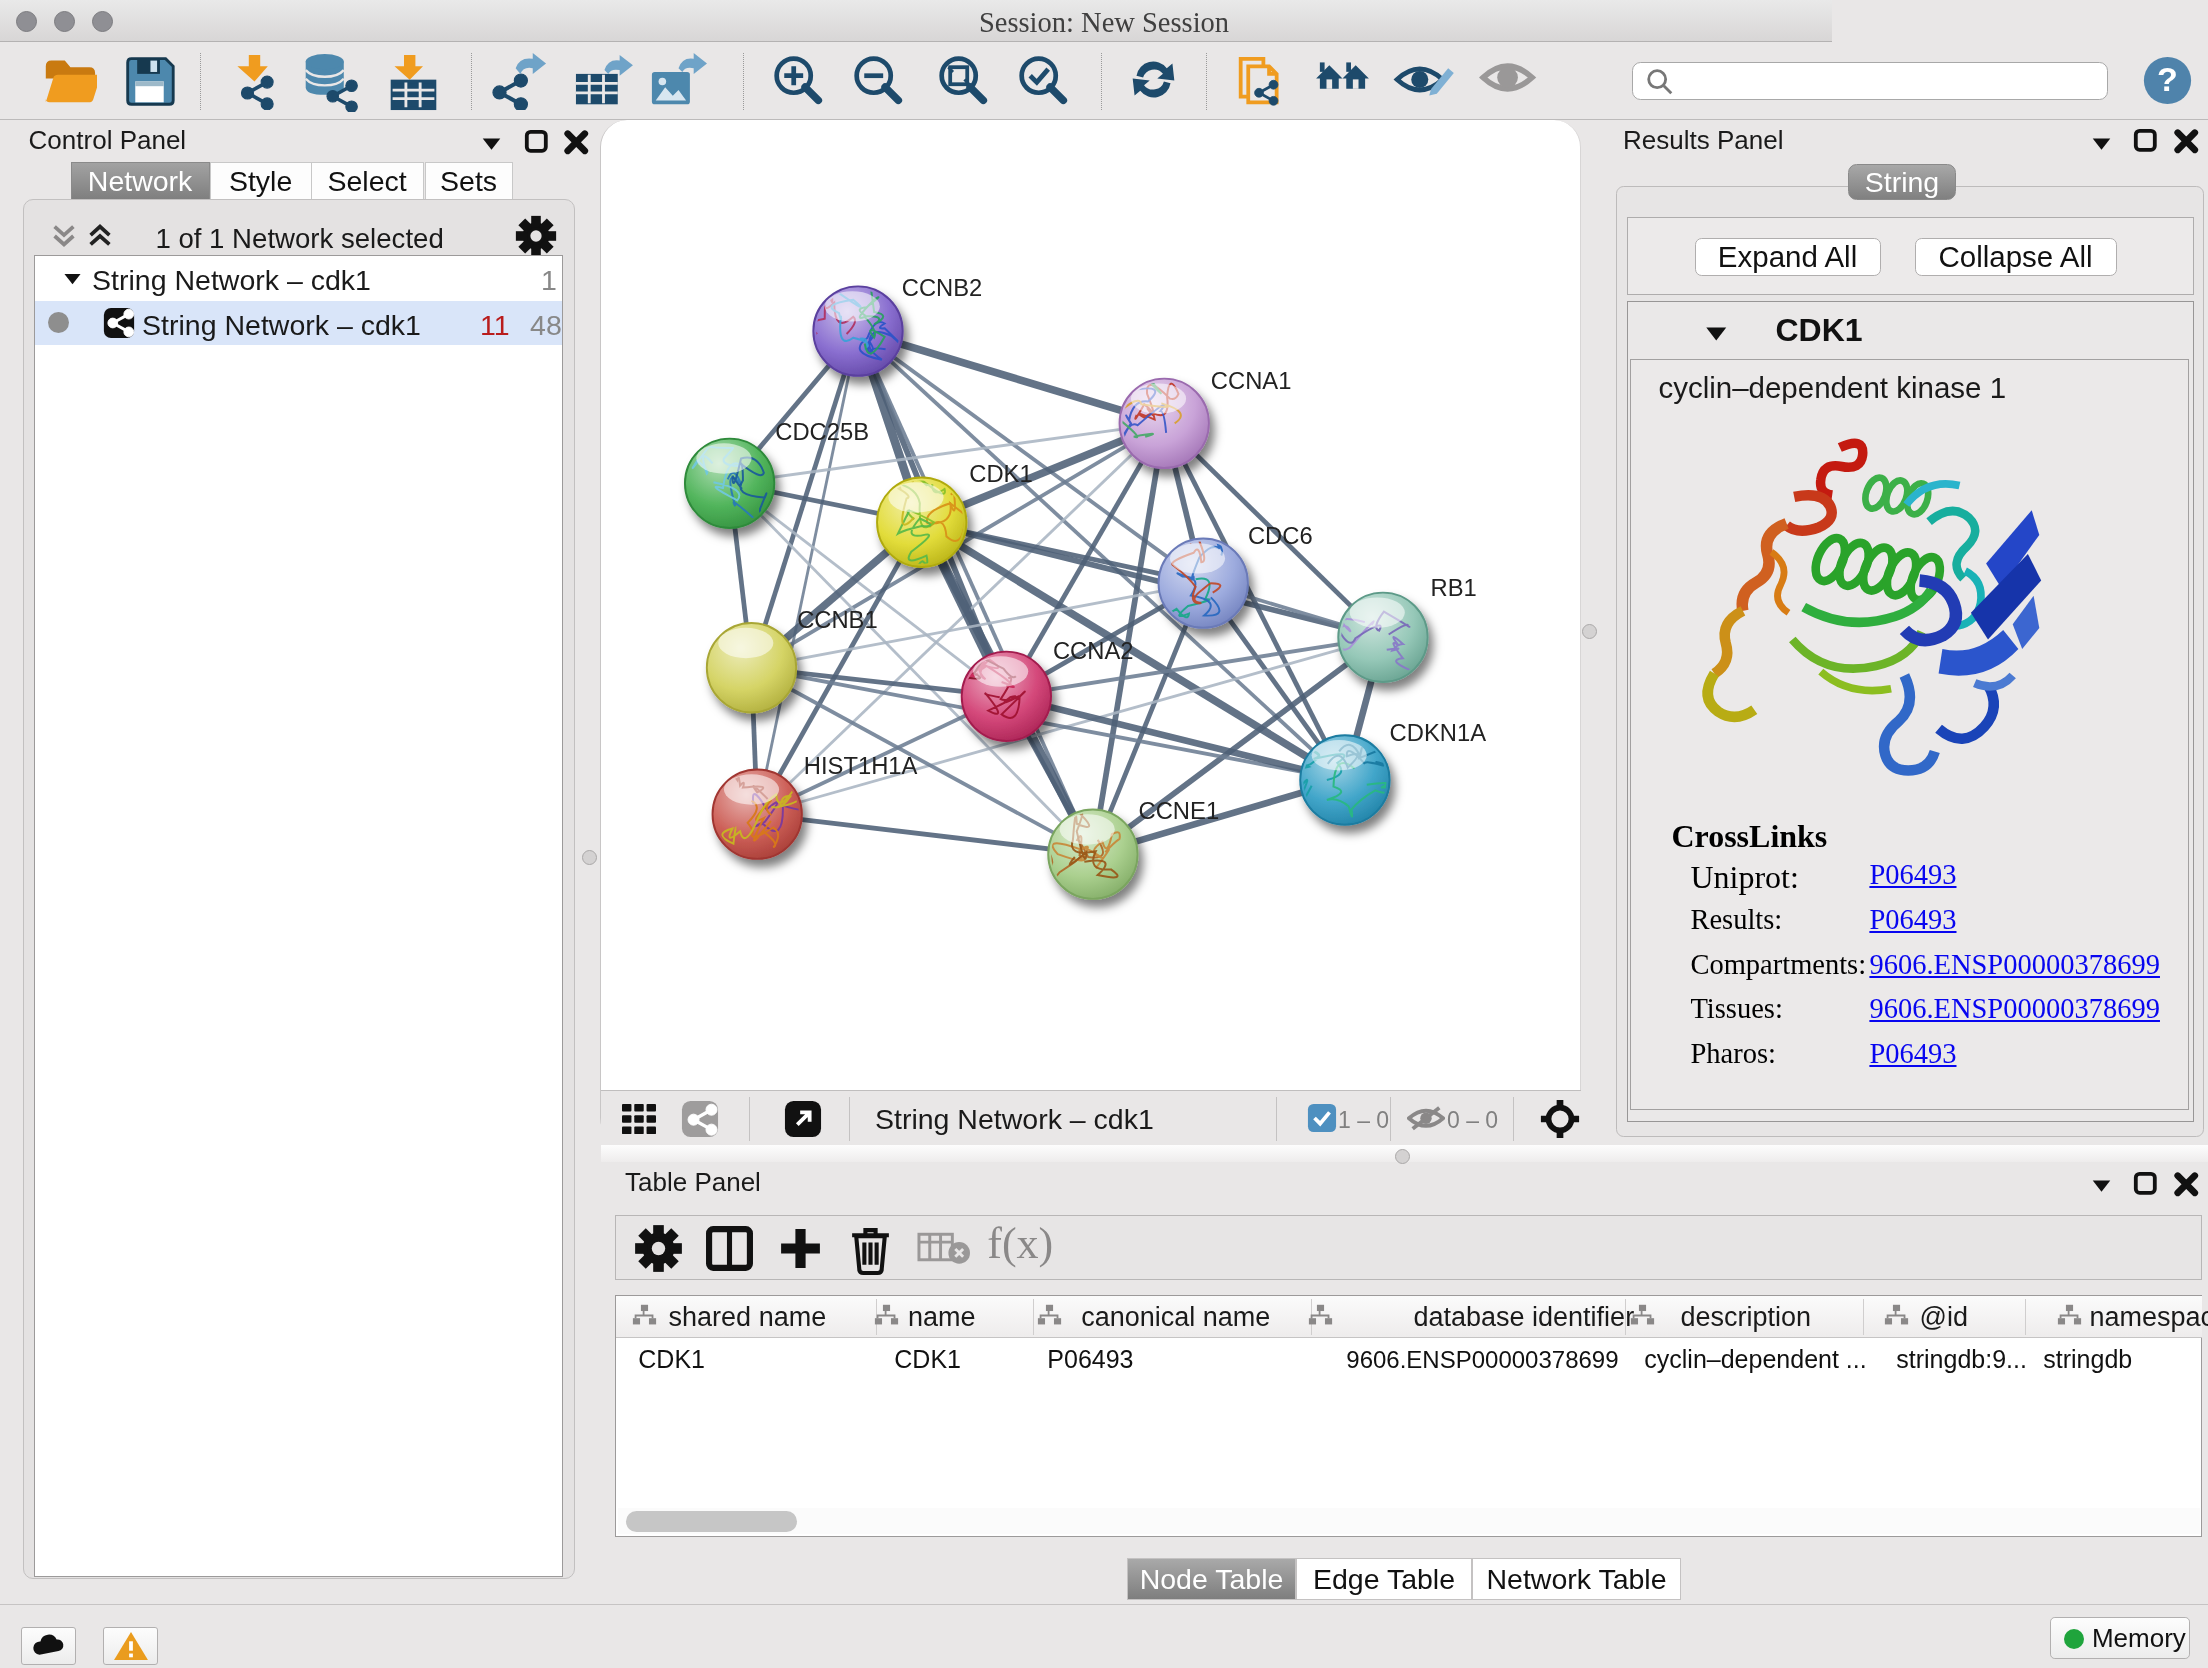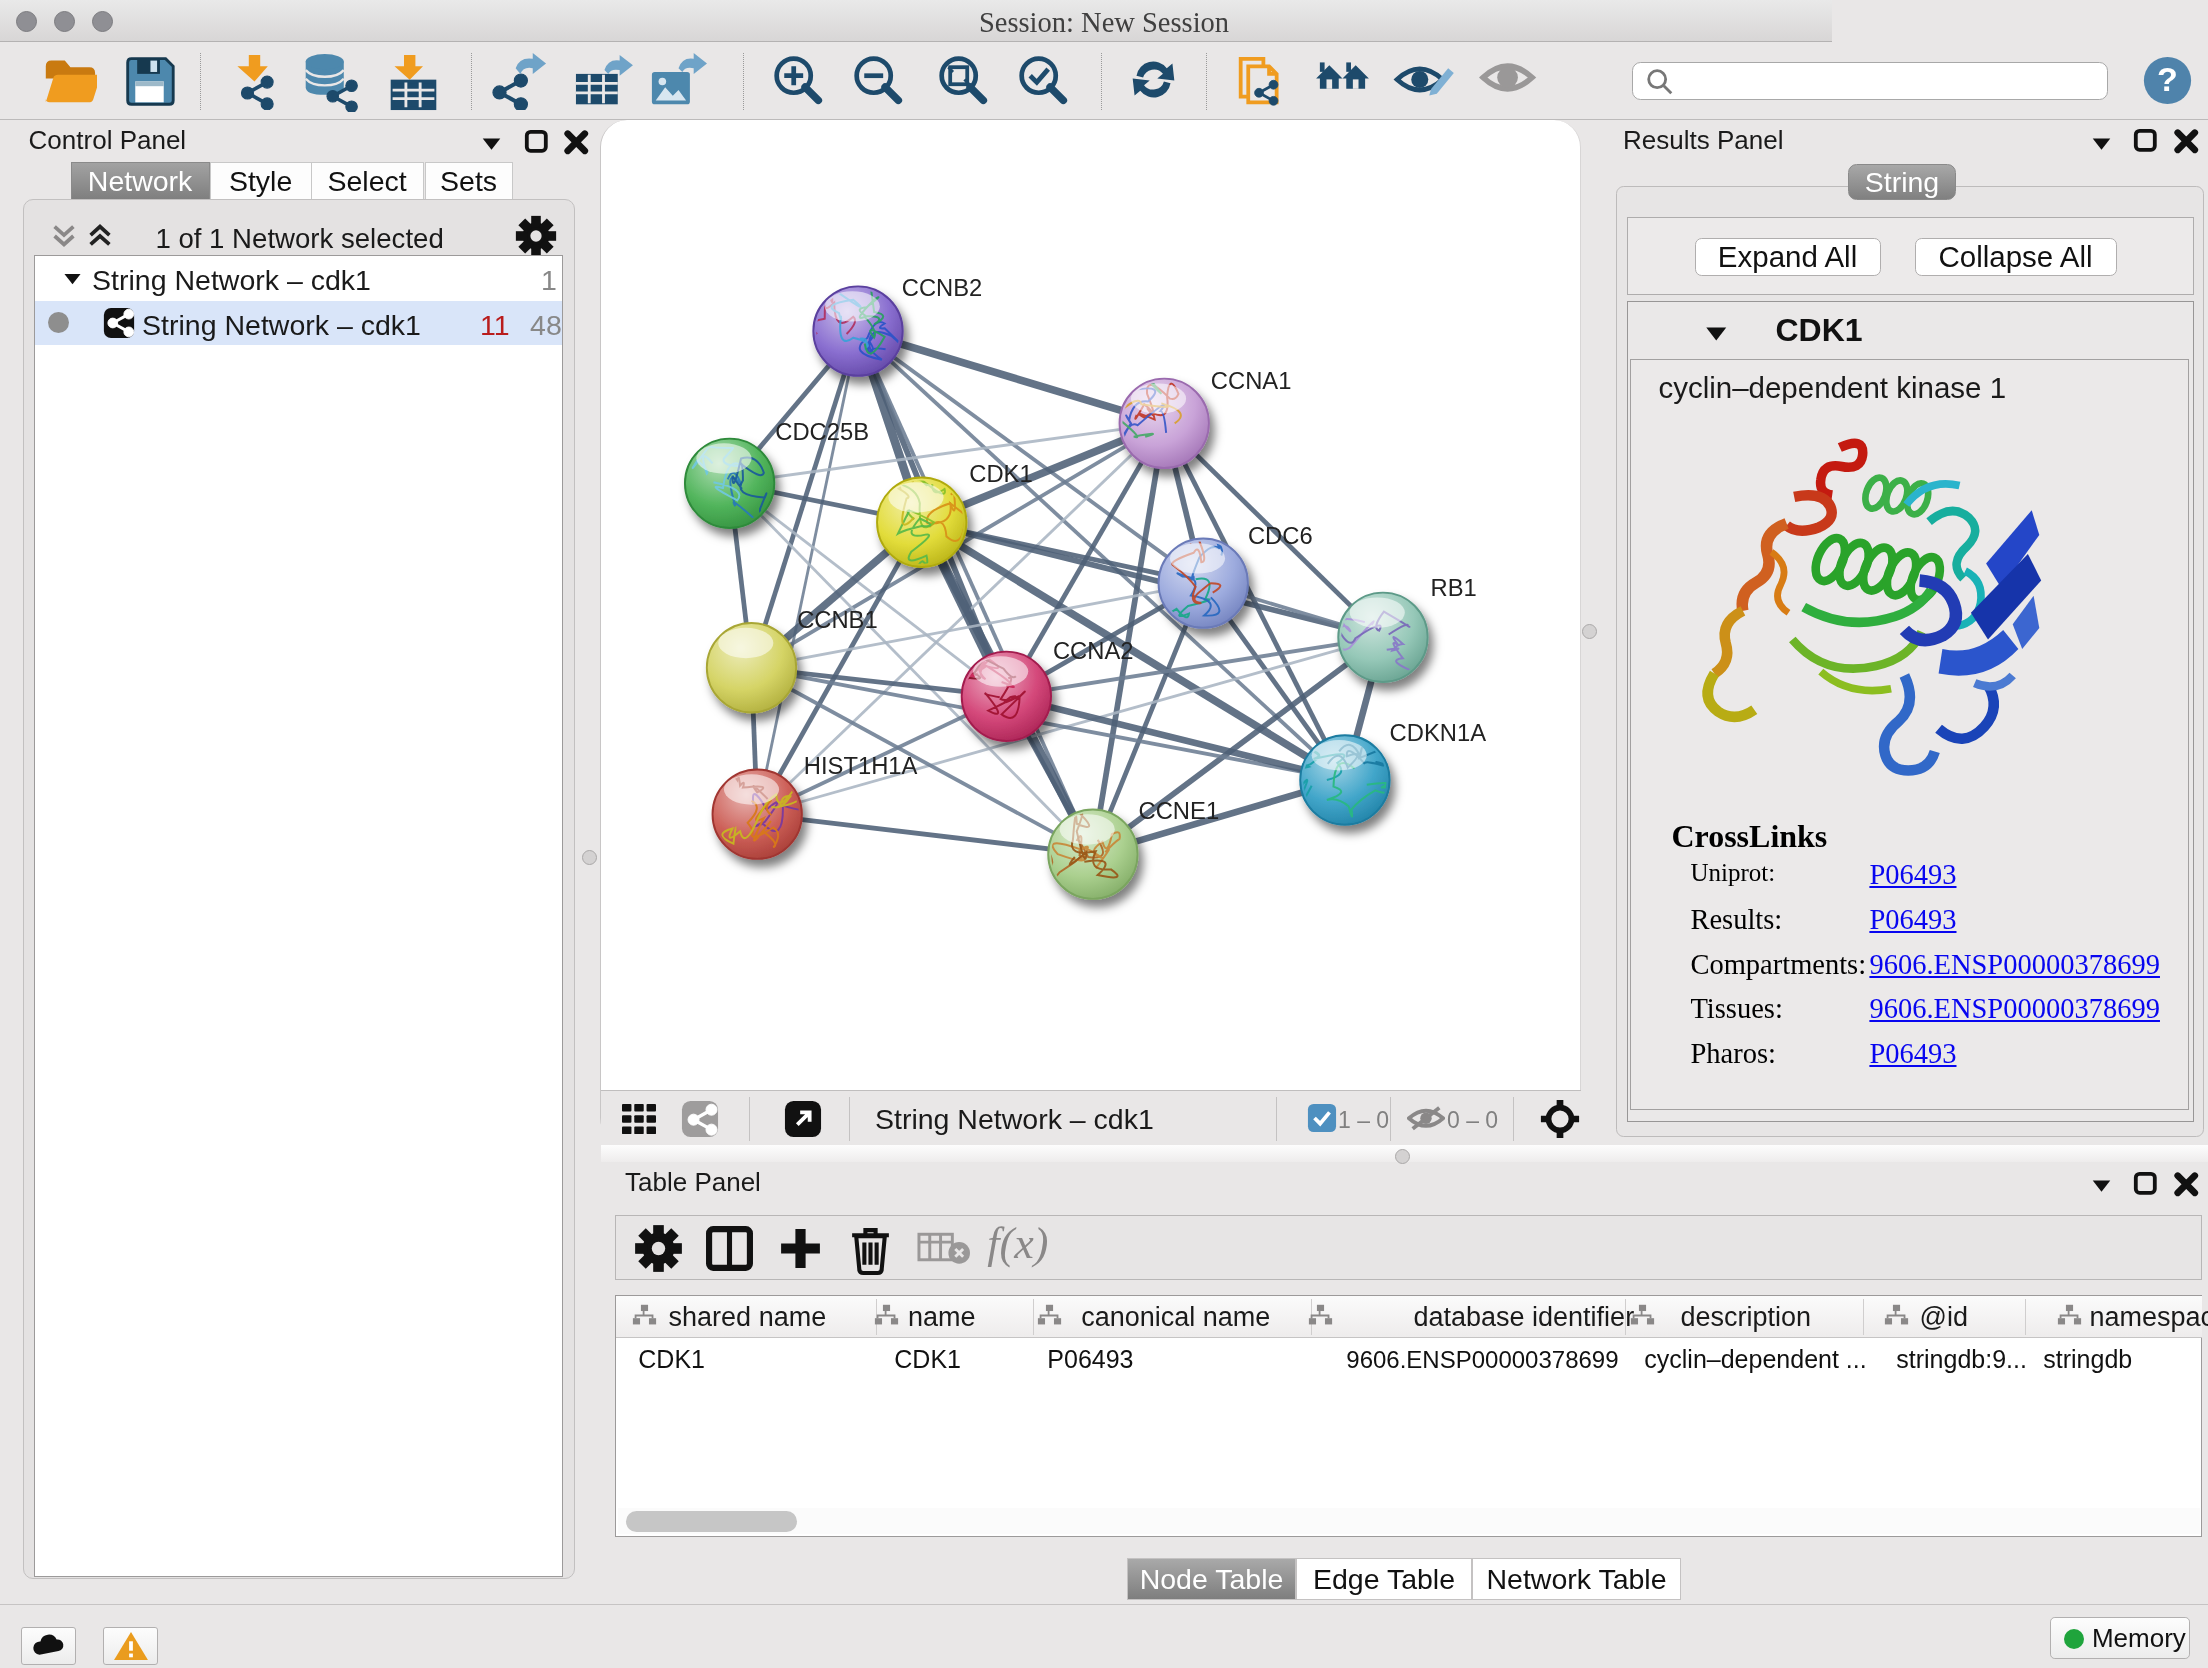--- a/index.html
+++ b/index.html
@@ -627,21 +627,21 @@
             <path d="M322 132 L370 76 L378 102 L338 158 Z" fill="#2446c8"></path>
             <path d="M306 184 L366 122 L380 150 L324 212 Z" fill="#1634aa"></path>
             <path d="M276 222 q34 8 64 -20 l16 20 q-34 36 -84 26 Z" fill="#2b55cc"></path>
             <path d="M350 196 l22 -30 6 34 -18 22 Z" fill="#3c66d0"></path>
             <path d="M252 150 q28 2 36 24 q8 22 -12 34 q-24 12 -40 -6" fill="none" stroke="#223cb4" stroke-width="13"></path>
             <path d="M236 250 q14 30 -6 48 q-20 16 -14 36 q5 16 24 16 q22 0 28 -20" fill="none" stroke="#3168c8" stroke-width="11"></path>
             <path d="M272 306 q26 22 48 -2 q18 -20 4 -44" fill="none" stroke="#1a44b8" stroke-width="11"></path>
             <path d="M310 258 q24 10 40 -8" fill="none" stroke="#4b7ad2" stroke-width="9"></path>
           </svg></div>
         <div class="serif abs" style="left:40px;top:458px;font-size:32px;font-weight:bold;color:#000">CrossLinks</div>
-        <div class="serif abs" style="left:59px;top:499px;font-size:25px;color:#000">Uniprot:</div>
+        <div class="serif abs" style="left:59px;top:499px;font-size:32px;color:#000">Uniprot:</div>
         <div class="serif abs" style="left:238px;top:499px;font-size:28.5px"><a class="link">P06493</a></div>
         <div class="serif abs" style="left:59px;top:544px;font-size:28.5px;color:#000">Results:</div>
         <div class="serif abs" style="left:238px;top:544px;font-size:28.5px"><a class="link">P06493</a></div>
         <div class="serif abs" style="left:59px;top:589px;font-size:28.5px;color:#000">Compartments:</div>
         <div class="serif abs" style="left:238px;top:589px;font-size:28.5px"><a class="link">9606.ENSP00000378699</a></div>
         <div class="serif abs" style="left:59px;top:633px;font-size:28.5px;color:#000">Tissues:</div>
         <div class="serif abs" style="left:238px;top:633px;font-size:28.5px"><a class="link">9606.ENSP00000378699</a></div>
         <div class="serif abs" style="left:59px;top:678px;font-size:28.5px;color:#000">Pharos:</div>
         <div class="serif abs" style="left:238px;top:678px;font-size:28.5px"><a class="link">P06493</a></div>
       </div>
@@ -683,21 +683,21 @@
       <svg class="abs" style="left:230px;top:4.8px" width="49" height="55" viewBox="0 0 48 52">
         <path d="M10 14 h28 l-3 32 q0 4-4 4 h-14 q-4 0-4-4 Z" fill="none" stroke="#111" stroke-width="4"></path>
         <path d="M6 13 h36 M19 13 v-5 h10 v5 M18 20 v22 M24 20 v22 M30 20 v22" stroke="#111" stroke-width="4" fill="none"></path>
       </svg>
       <svg class="abs" style="left:301px;top:14.3px" width="53" height="36" viewBox="0 0 54 36">
         <rect x="2" y="4" width="34" height="26" fill="none" stroke="#9a9898" stroke-width="3"></rect>
         <path d="M2 12 h34 M13 4 v26 M24 4 v26" stroke="#9a9898" stroke-width="3"></path>
         <circle cx="43" cy="23" r="11" fill="#9a9898"></circle>
         <path d="M39 19 l8 8 M47 19 l-8 8" stroke="#e7e5e5" stroke-width="3"></path>
       </svg>
-      <div class="abs serif" style="left:371px;top:1.9px;font-size:44px;font-style:italic;color:#8a8888">f(x)</div>
+      <div class="abs serif" style="left:371px;top:1.9px;font-size:44px;color:#8a8888">f(x)</div>
     </div>
     <div id="t-table">
       <div id="t-header">
         <svg class="abs" style="left:14.3px;top:6.7px" width="27" height="25" viewBox="0 0 30 28">
           <g fill="#8a8888">
             <rect x="11" y="2" width="8" height="7"></rect>
             <rect x="2" y="17" width="8" height="7"></rect>
             <rect x="20" y="17" width="8" height="7"></rect>
             <path d="M14 9 v5 H5 v3 M15 14 h9 v3" stroke="#8a8888" stroke-width="2" fill="none"></path>
           </g>

